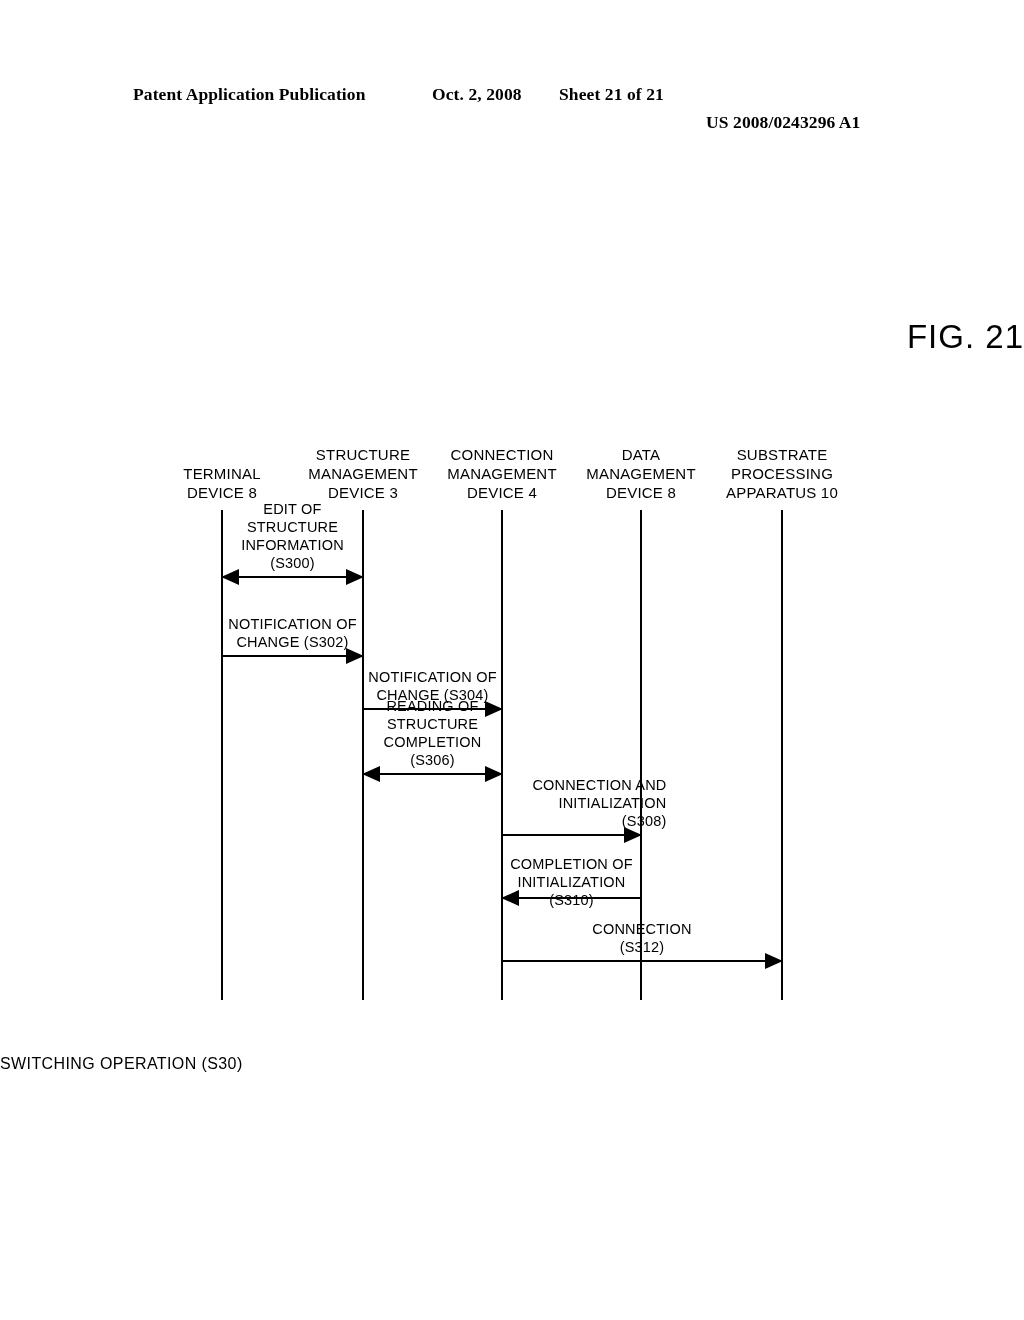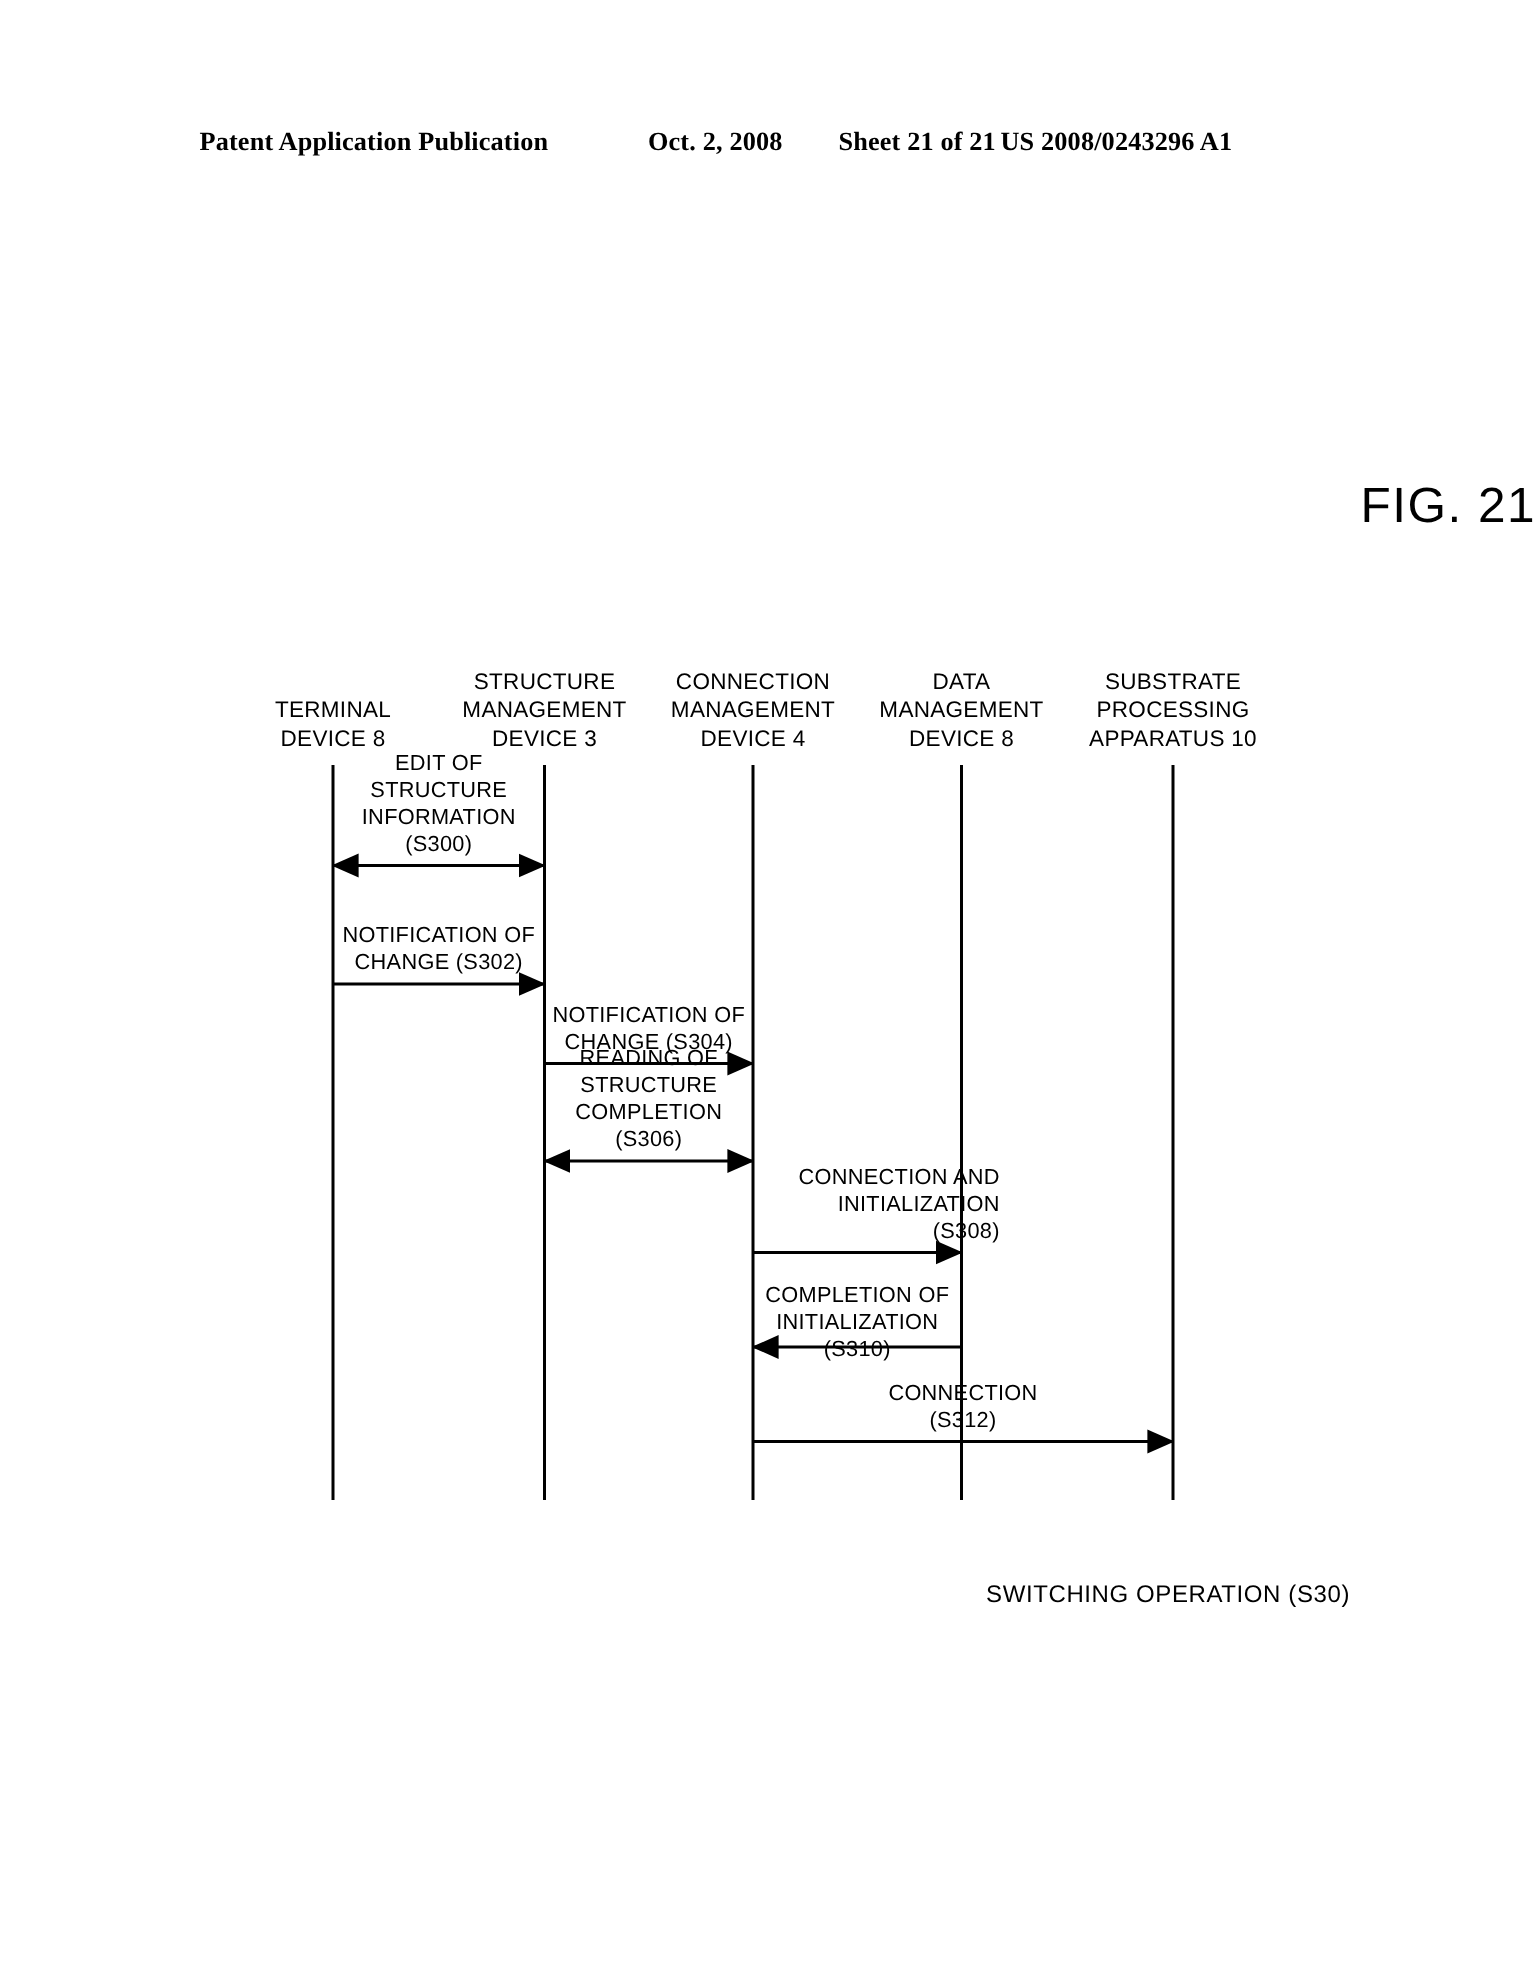--- a/index.html
+++ b/index.html
@@ -29,21 +29,21 @@
     letter-spacing: 0.1px;
     white-space: nowrap;
   }
   #patent-header .hdr-cell {
     position: absolute;
     top: 0;
   }
   .hdr-pub   { left: 133px; }
   .hdr-date  { left: 432px; }
   .hdr-sheet { left: 559px; }
-  .hdr-num   { left: 667px; }
+  .hdr-num   { left: 706px; margin-top: 28px; }
 
   
   #figure-title {
     position: absolute;
     left: 0;
     top: 318px;
     width: 1024px;
     text-align: right;
     font-size: 33px;
     font-family: "Liberation Sans", sans-serif;
@@ -81,21 +81,21 @@
     letter-spacing: 0.2px;
     white-space: pre-line;
   }
 
   
   #operation-caption {
     position: absolute;
     left: 0;
     top: 1055px;
     width: 900px;
-    text-align: right;
+    text-align: left;
     font-size: 16px;
     letter-spacing: 0.4px;
   }
 </style>
 </head>
 <body>
 
 <div id="patent-header">
   <span class="hdr-cell hdr-pub">Patent Application Publication</span>
   <span class="hdr-cell hdr-date">Oct. 2, 2008</span>

